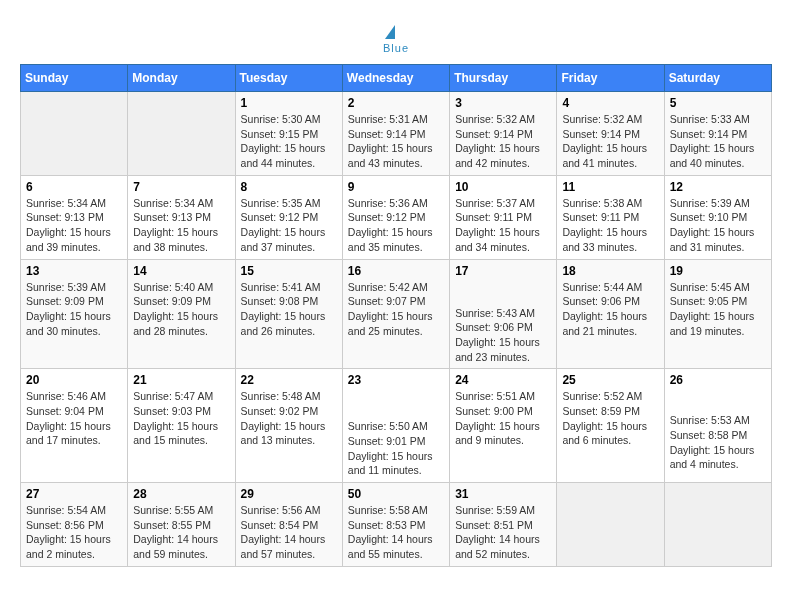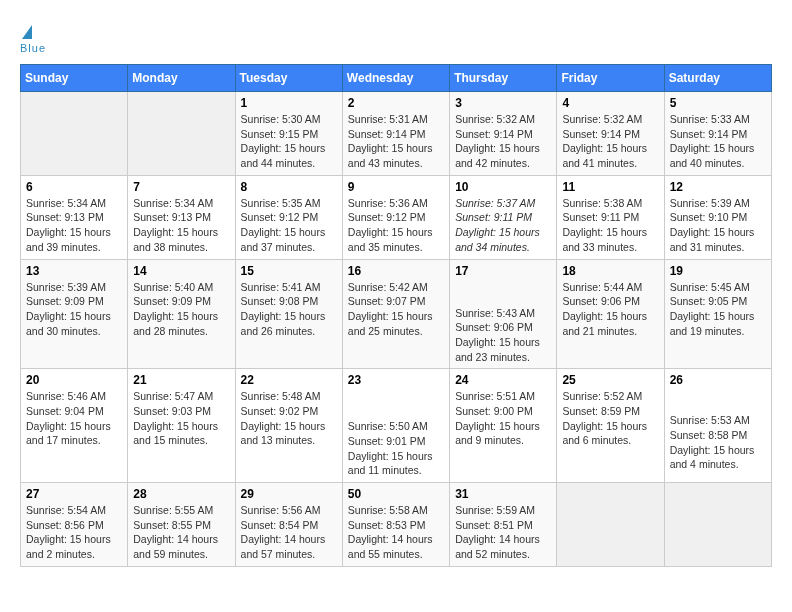--- a/index.html
+++ b/index.html
@@ -5,21 +5,21 @@
     * { box-sizing: border-box; margin: 0; padding: 0; }
     body {
       font-family: Arial, sans-serif;
       background: #fff;
       width: 792px;
       min-height: 612px;
       padding: 20px;
     }
     .header {
       display: flex;
-      justify-content: flex-start;
+      justify-content: center;
       align-items: flex-start;
       margin-bottom: 10px;
     }
     .logo {
       display: flex;
       flex-direction: column;
       align-items: flex-start;
     }
     .logo-text {
       font-size: 22px;
@@ -184,21 +184,21 @@
         </td>
         <td>
           <span class="day-num">9</span>
           <div class="day-detail" style="white-space: pre-line;">Sunrise: 5:36 AM
 Sunset: 9:12 PM
 Daylight: 15 hours
 and 35 minutes.</div>
         </td>
         <td>
           <span class="day-num">10</span>
-          <div class="day-detail" style="white-space: pre-line; font-style: italic;">Sunrise: 5:37 AM
+          <div class="day-detail" style="white-space: pre-line;">Sunrise: 5:37 AM
 Sunset: 9:11 PM
 Daylight: 15 hours
 and 34 minutes.</div>
         </td>
         <td>
           <span class="day-num">11</span>
           <div class="day-detail" style="white-space: pre-line;">Sunrise: 5:38 AM
 Sunset: 9:11 PM
 Daylight: 15 hours
 and 33 minutes.</div>

